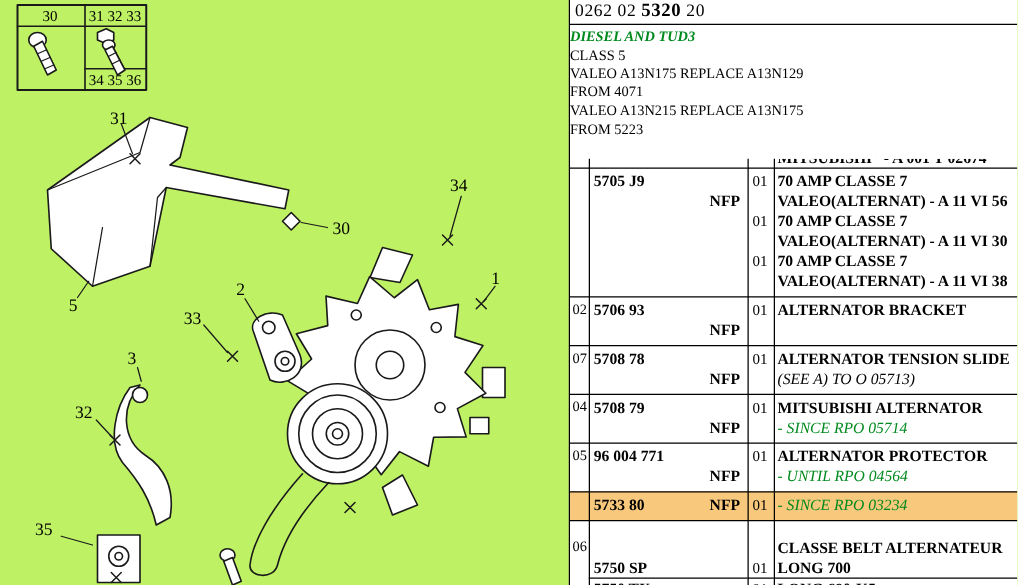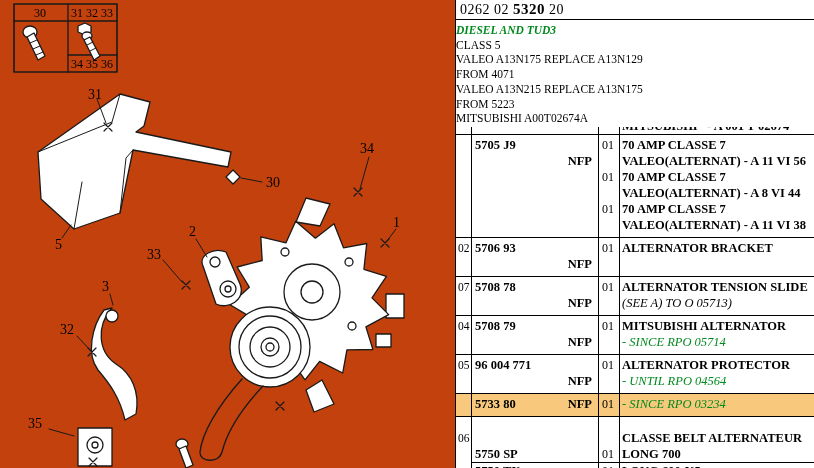--- a/index.html
+++ b/index.html
@@ -1,19 +1,19 @@
 <!DOCTYPE html>
 <html style="--green: #008a1e; --hl: #f8c87c;"><head>
 <meta charset="utf-8">
 <style>
   * { box-sizing: border-box; margin: 0; padding: 0; }
   html,body { background:#fff; }
   .page {
     position: relative; width: 814px; height: 468px;
-    background: #c2410c; overflow: hidden;
+    background: #bef264; overflow: hidden;
     font-family: "Liberation Serif", "DejaVu Serif", serif;
     color: #000;
   }
   svg text { font-family: "Liberation Serif", "DejaVu Serif", serif; }
 
   
   .right {
     position: absolute; left: 455px; top: 0; width: 359px; height: 468px;
     border-left: 1.5px solid #000; background: #fff; overflow: hidden;
   }
@@ -179,21 +179,20 @@
       <span>0262 02 </span><b>5320</b><span> 20</span>
     </div>
 
     <div class="info">
       <div class="ititle">DIESEL AND TUD3</div>
       <div>CLASS 5</div>
       <div>VALEO A13N175 REPLACE A13N129</div>
       <div>FROM 4071</div>
       <div>VALEO A13N215 REPLACE A13N175</div>
       <div>FROM 5223</div>
-      <div>MITSUBISHI A00T02674A</div>
     </div>
 
     <div class="ptable">
         <div class="tgroup">
           <div class="tline">
             <div class="tc ref"></div>
             <div class="tc part"></div>
             <div class="tc qty"></div>
             <div class="tc desc b">MITSUBISHI* - A 001 T 02674</div>
           </div>
@@ -218,21 +217,21 @@
           <div class="tline">
             <div class="tc ref"></div>
             <div class="tc part"></div>
             <div class="tc qty">01</div>
             <div class="tc desc b">70 AMP CLASSE 7</div>
           </div>
           <div class="tline">
             <div class="tc ref"></div>
             <div class="tc part"></div>
             <div class="tc qty"></div>
-            <div class="tc desc b">VALEO(ALTERNAT) - A 8 VI 44</div>
+            <div class="tc desc b">VALEO(ALTERNAT) - A 11 VI 30</div>
           </div>
           <div class="tline">
             <div class="tc ref"></div>
             <div class="tc part"></div>
             <div class="tc qty">01</div>
             <div class="tc desc b">70 AMP CLASSE 7</div>
           </div>
           <div class="tline">
             <div class="tc ref"></div>
             <div class="tc part"></div>

